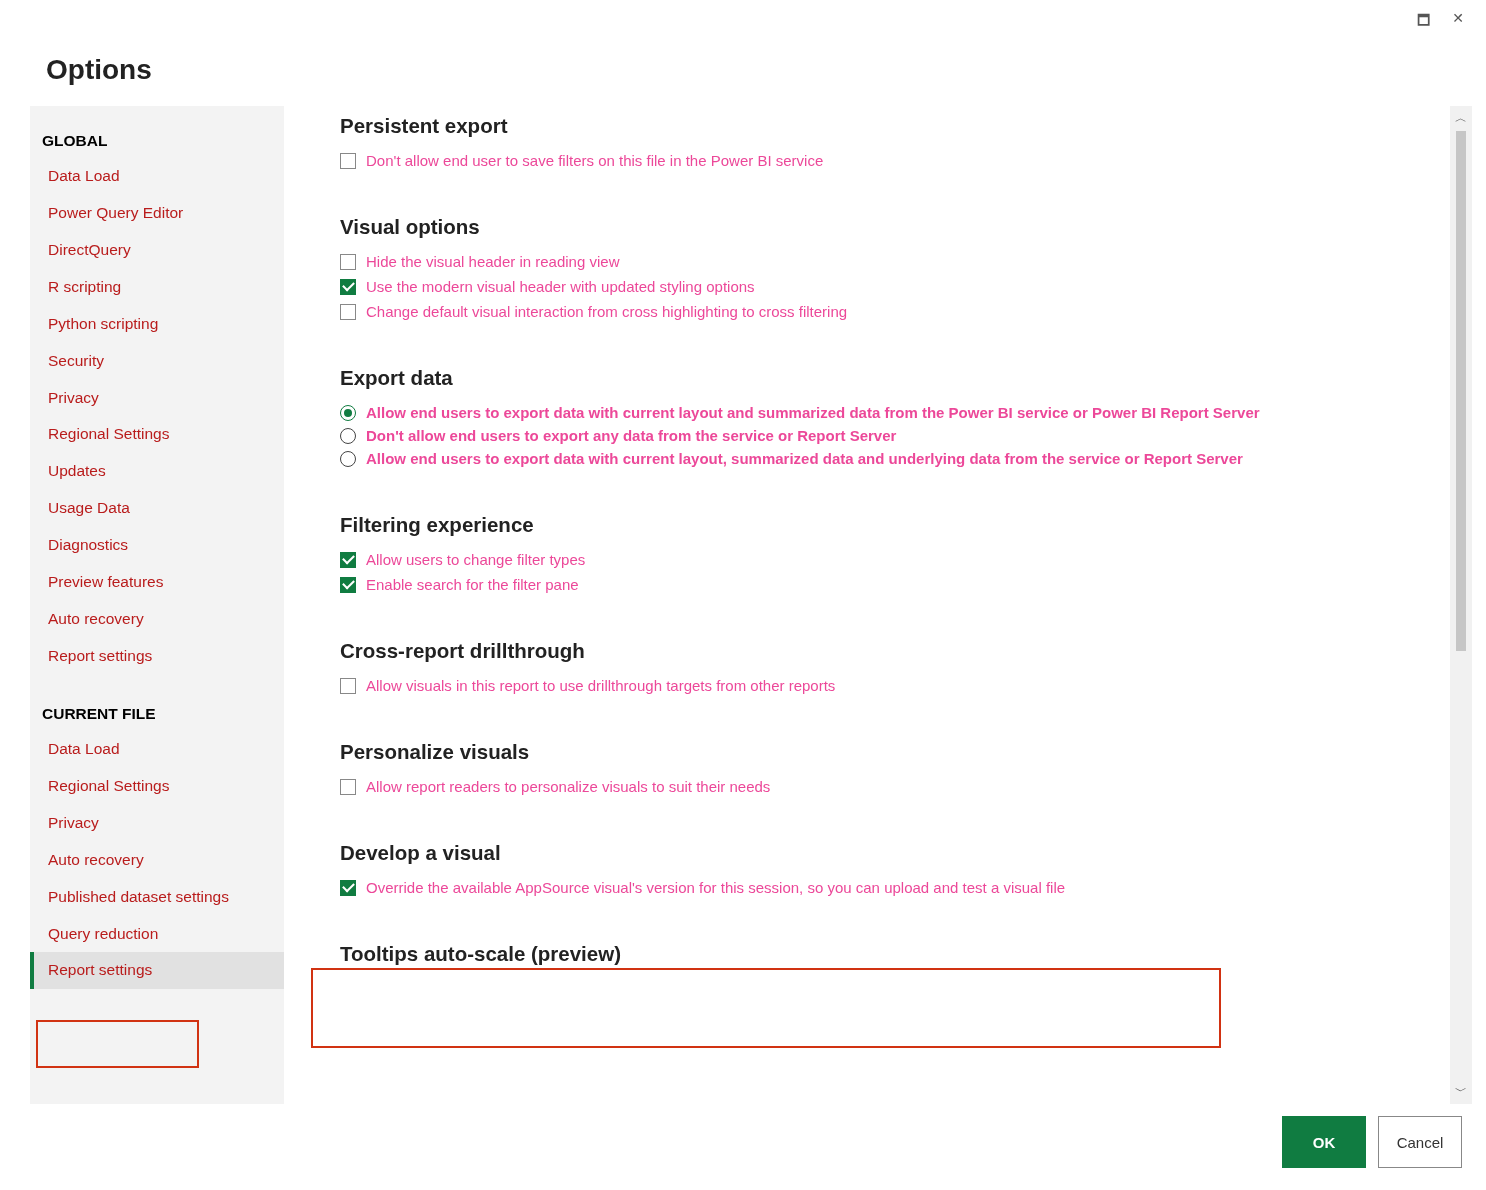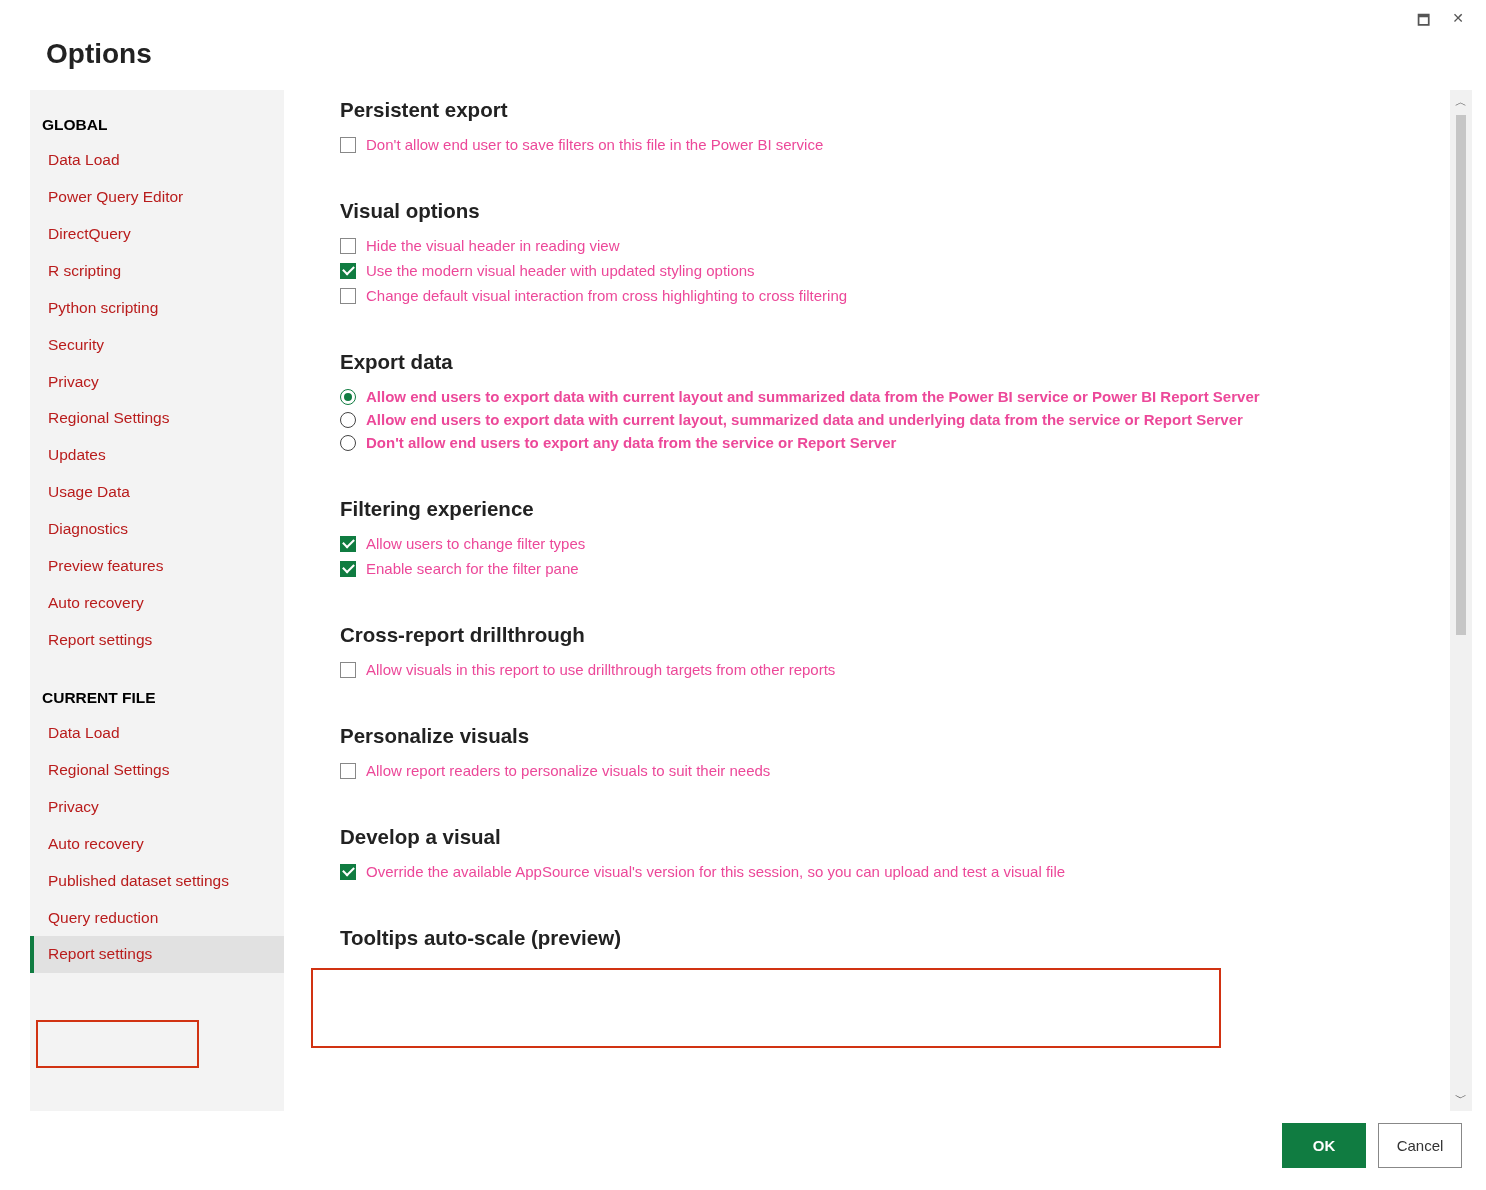--- a/index.html
+++ b/index.html
@@ -25,21 +25,21 @@
   gap: 22px;
   padding-right: 22px;
   height: 24px;
   color: #555;
 }
 .titlebar span { cursor: default; }
 .heading {
   font-size: 28px;
   font-weight: 700;
   color: #222;
-  margin: 4px 0 20px 16px;
+  margin: 20px 0 20px 16px;
 }
 .body {
   display: flex;
   flex: 1;
   min-height: 0;
 }
 .sidebar {
   width: 254px;
   background: #f3f3f3;
   padding: 18px 0 18px 0;
@@ -153,21 +153,21 @@
 }
 .scrollbar .track { flex: 1; }
 .footer {
   display: flex;
   justify-content: flex-end;
   gap: 12px;
   padding: 12px 24px 12px 12px;
 }
 .btn {
   min-width: 84px;
-  height: 45px;
+  height: 52px;
   border: 1px solid #888;
   background: #fff;
   font-size: 15px;
   display: inline-flex;
   align-items: center;
   justify-content: center;
   cursor: pointer;
 }
 .btn.primary {
   background: #107c41;
@@ -250,25 +250,25 @@
           <span>Change default visual interaction from cross highlighting to cross filtering</span>
         </div>
 
         <div class="section-title">Export data</div>
         <div class="opt-row radio-row">
           <span class="radio checked"></span>
           <span>Allow end users to export data with current layout and summarized data from the Power BI service or Power BI Report Server</span>
         </div>
         <div class="opt-row radio-row">
           <span class="radio"></span>
-          <span>Allow end users to export data with current layout, summarized data and underlying data from the service or Report Server</span>
+          <span>Don't allow end users to export any data from the service or Report Server</span>
         </div>
         <div class="opt-row radio-row">
           <span class="radio"></span>
-          <span>Don't allow end users to export any data from the service or Report Server</span>
+          <span>Allow end users to export data with current layout, summarized data and underlying data from the service or Report Server</span>
         </div>
 
         <div class="section-title">Filtering experience</div>
         <div class="opt-row">
           <span class="checkbox checked"></span>
           <span>Allow users to change filter types</span>
         </div>
         <div class="opt-row">
           <span class="checkbox checked"></span>
           <span>Enable search for the filter pane</span>

